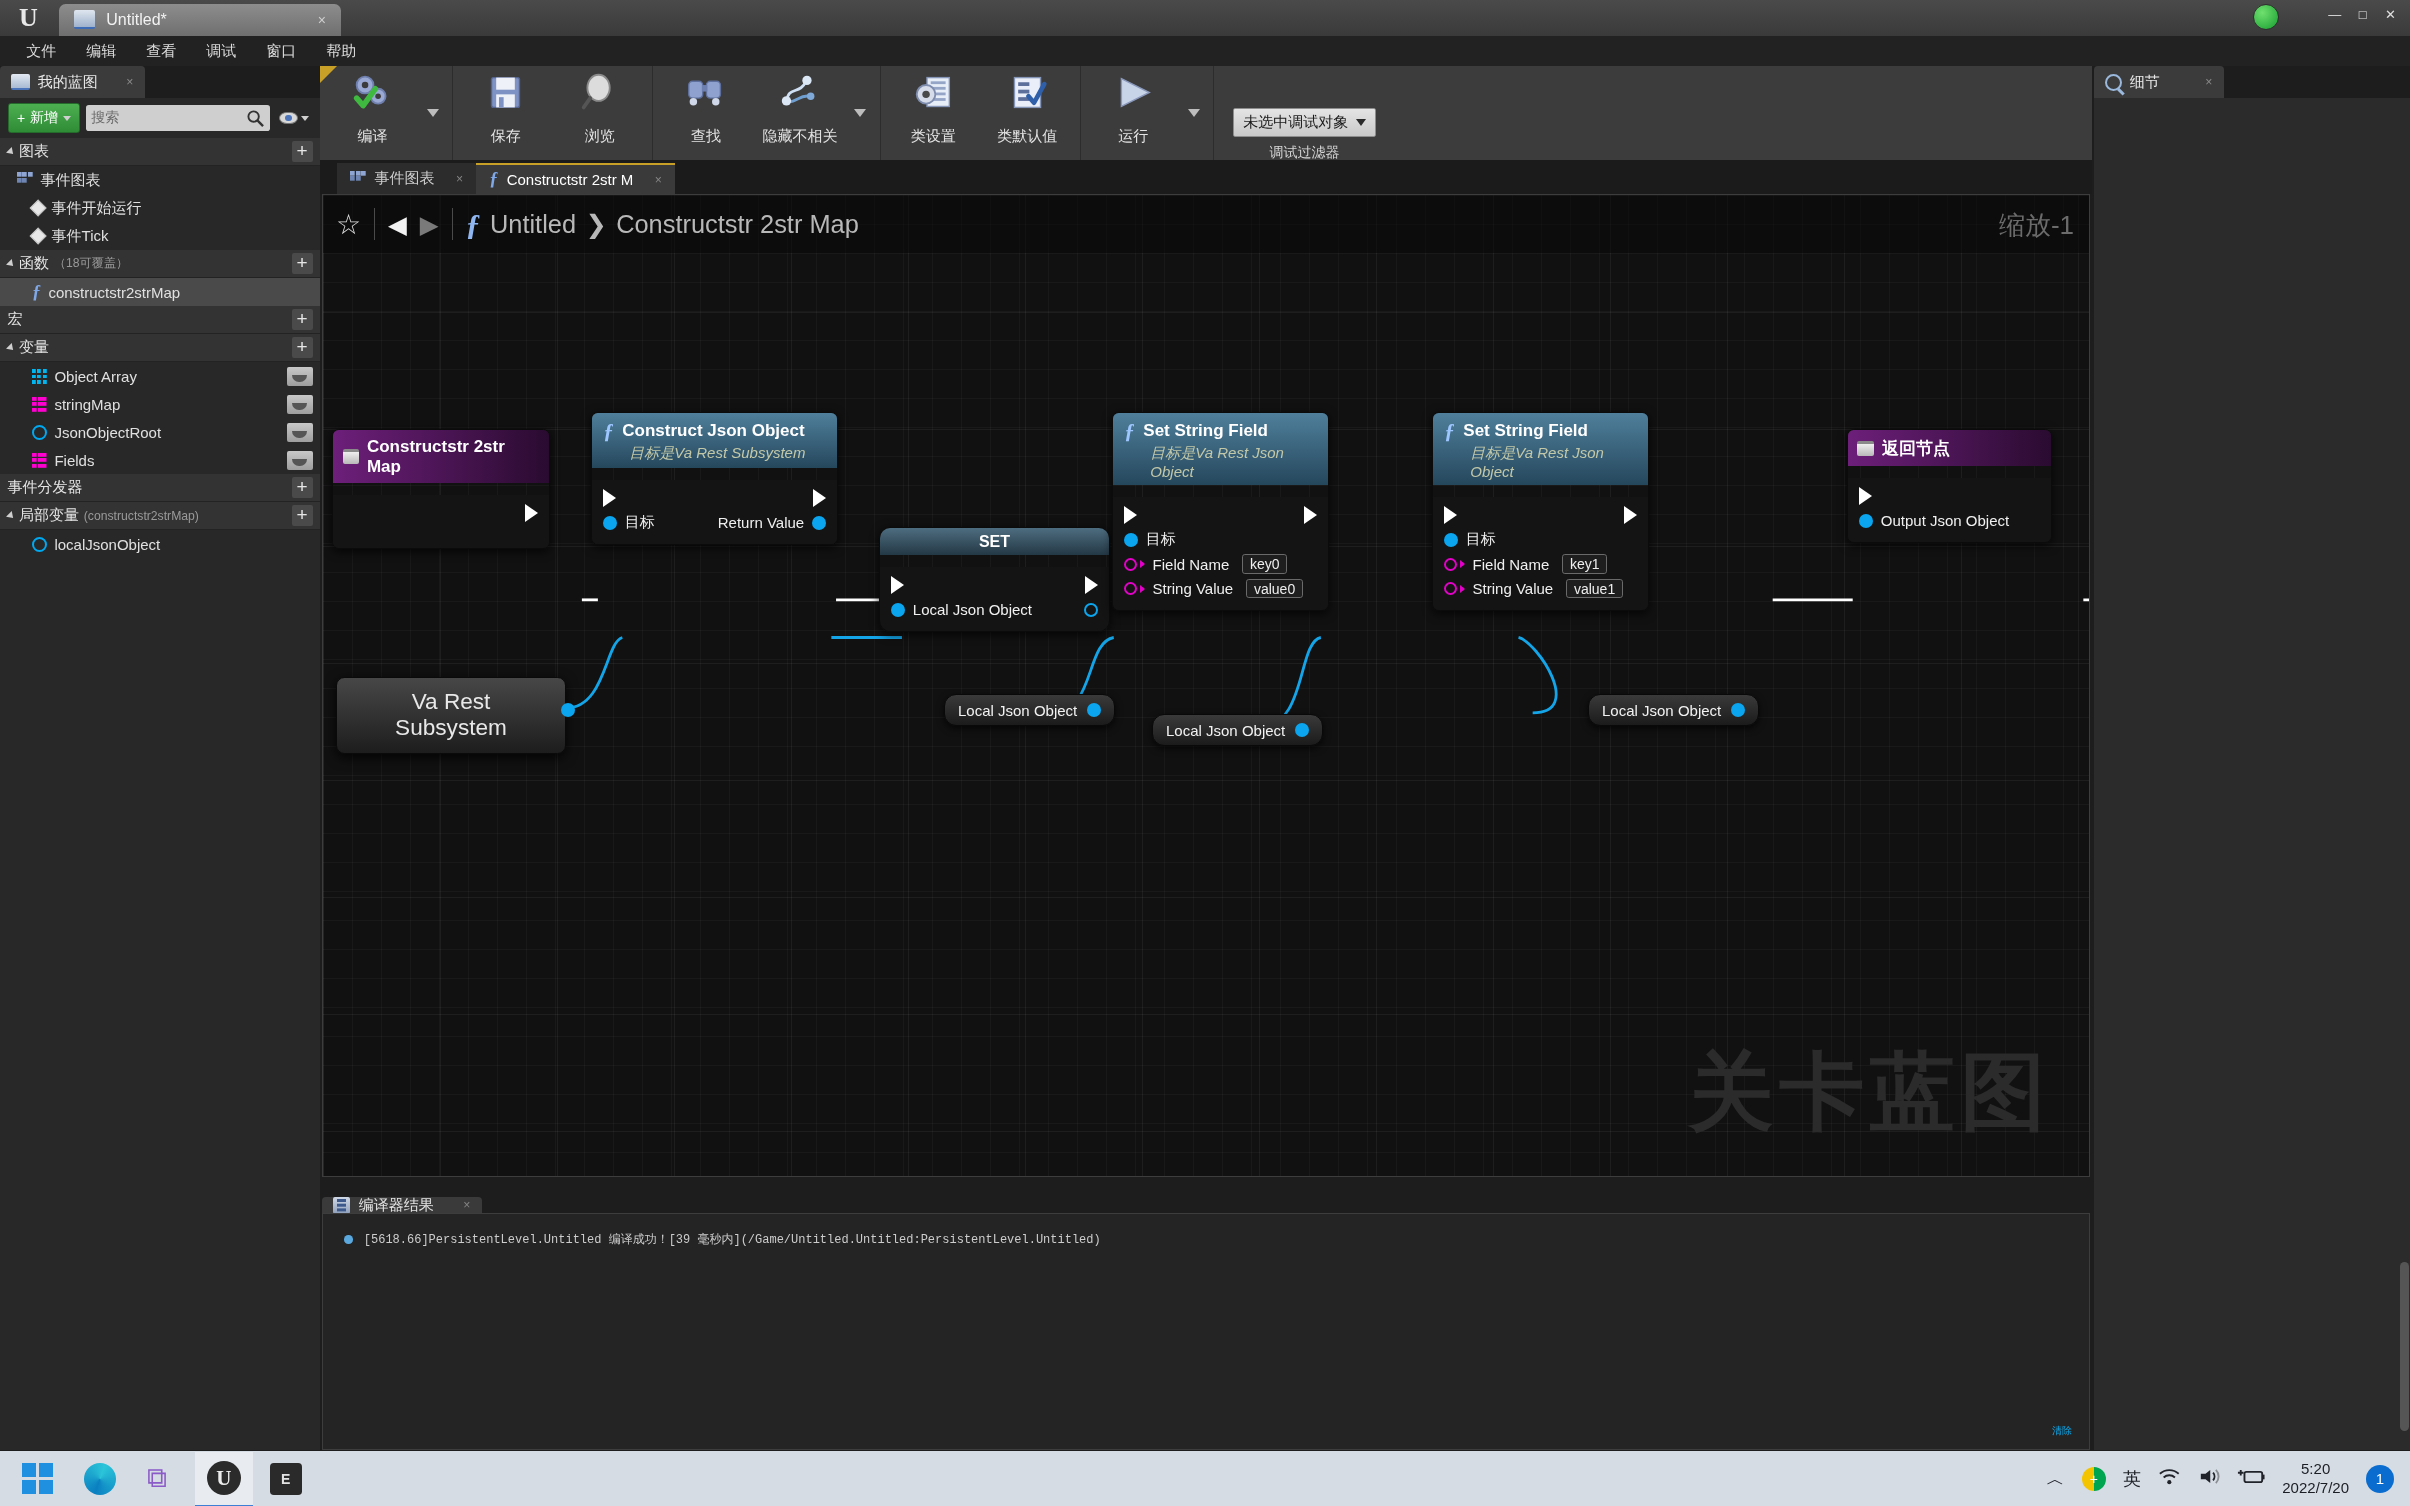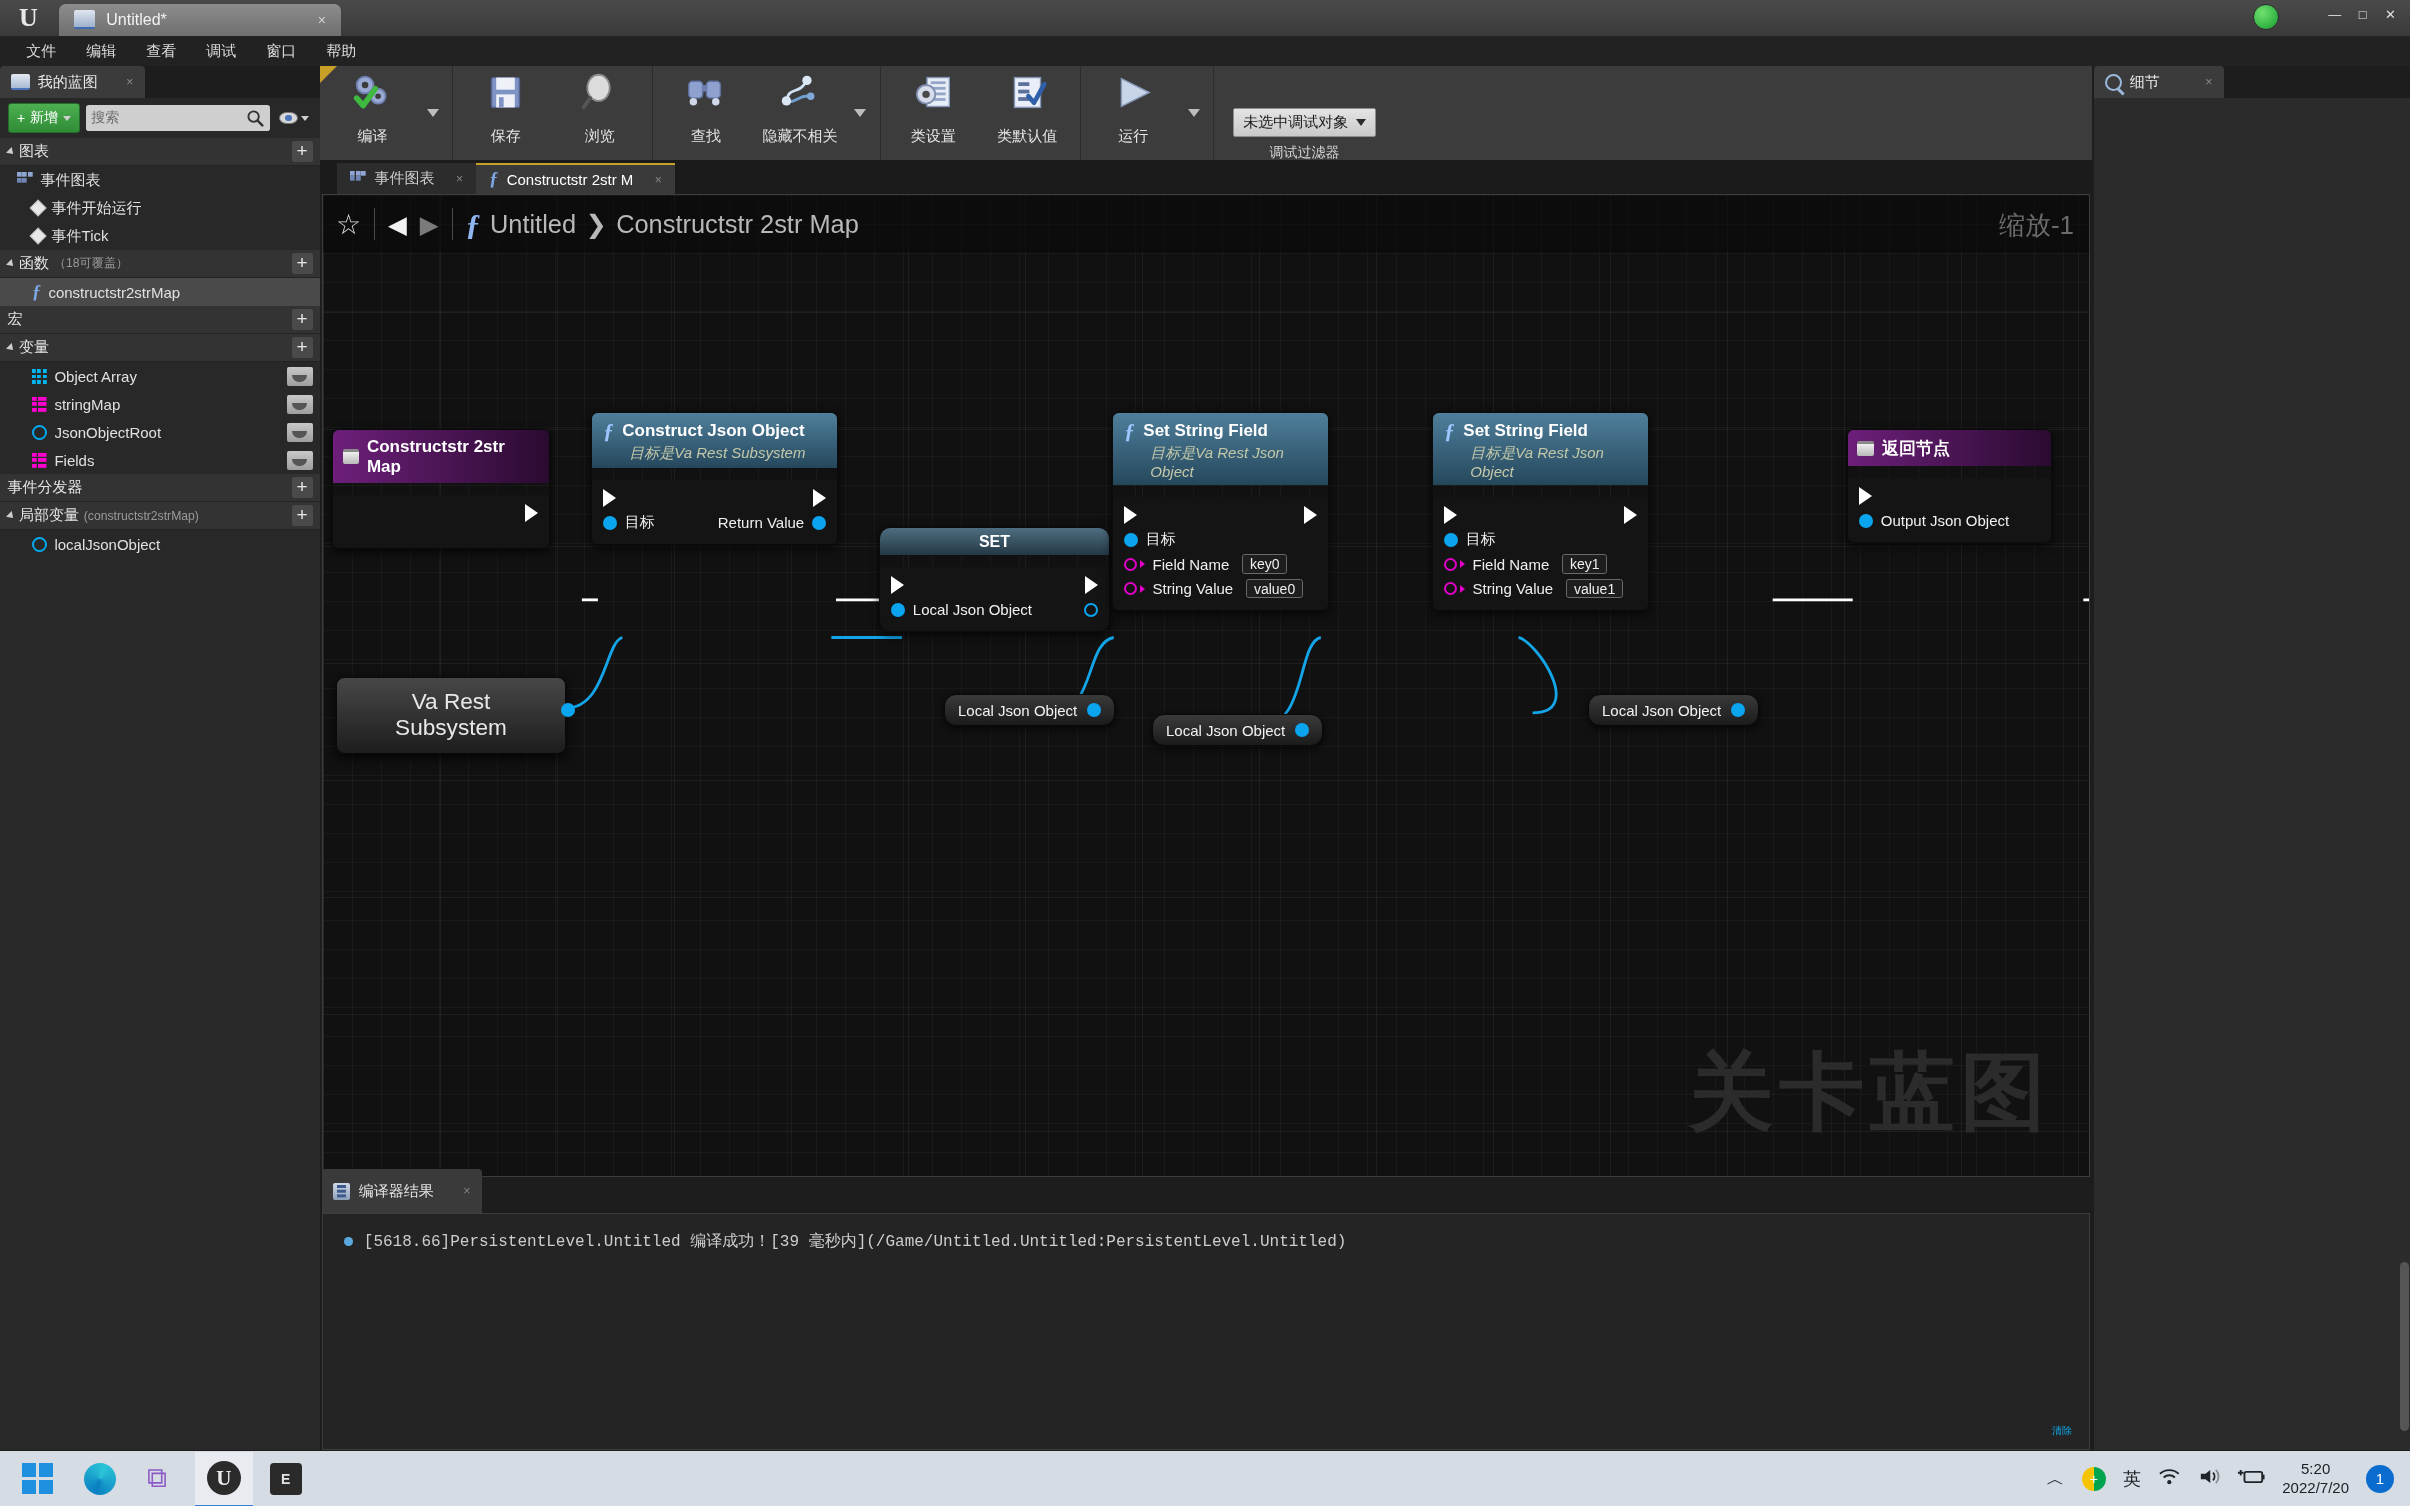--- a/index.html
+++ b/index.html
@@ -241,27 +241,27 @@
   .rp-tab .ptitle { color: #e8e8e8; font-size: 15px; }
   .rp-tab .px { color: #8a8a8a; font-size: 12.2px; margin-left: 38px; }
   .magglass { width: 17px; height: 17px; border-radius: 50%; border: 2.8px solid #9bb8dd; position: relative; }
   .magglass::after { content: ""; position: absolute; right: -4.7px; bottom: -4.7px;
     width: 7.5px; height: 2.8px; background: #9bb8dd; transform: rotate(45deg); }
   .rp-body { height: 1352px; background: #2b2b2b; }
 
   
   .compiler { position: absolute; left: 322px; top: 1183px; width: 1768px; height: 267px; }
   .cr-tabrow { height: 30px; display: flex; align-items: flex-end; }
-  .cr-tab { background: #3a3a3a; height: 44px; display: flex; align-items: center; gap: 8.5px;
+  .cr-tab { background: #3a3a3a; height: 16px; display: flex; align-items: center; gap: 8.5px;
     padding: 0 11.3px; border-radius: 3.8px 3.8px 0 0; }
   .cr-tab .ptitle { color: #e4e4e4; font-size: 15px; }
   .cr-tab .px { color: #858585; font-size: 12.2px; margin-left: 21px; }
   .cr-body { height: 237px; background: #242424; border: 0.9px solid #3d3d3d; position: relative; }
   .cr-msg { display: flex; align-items: center; gap: 11.3px; padding: 17px 21px;
-    color: #cdcdcd; font-size: 16px; font-family: "Liberation Mono", monospace; }
+    color: #cdcdcd; font-size: 12px; font-family: "Liberation Mono", monospace; }
   .cr-bullet { width: 8.5px; height: 8.5px; border-radius: 50%; background: #5aa8dd; }
   .cr-clear { position: absolute; right: 17px; bottom: 11.3px; color: #0ea5e9; font-size: 10px; }
   .compiler-icon { width: 17px; height: 17px; background: linear-gradient(#cfd8e6,#8fa0bb);
     border-radius: 1.9px; position: relative; }
   .compiler-icon::after { content: ""; position: absolute; left: 3.8px; top: 2.8px; width: 8.5px; height: 2.8px;
     background: #3e5a8c; box-shadow: 0 4.7px 0 #3e5a8c, 0 9.4px 0 #3e5a8c; }
 
   
   .vscroll { position: absolute; right: 1.9px; top: 1262px; width: 9.4px; height: 169px;
     background: #555; border-radius: 4.7px; }

